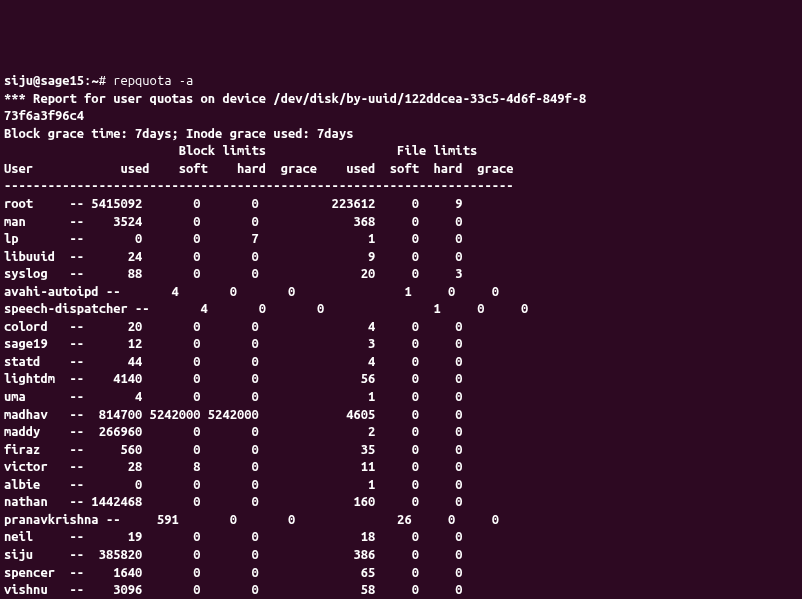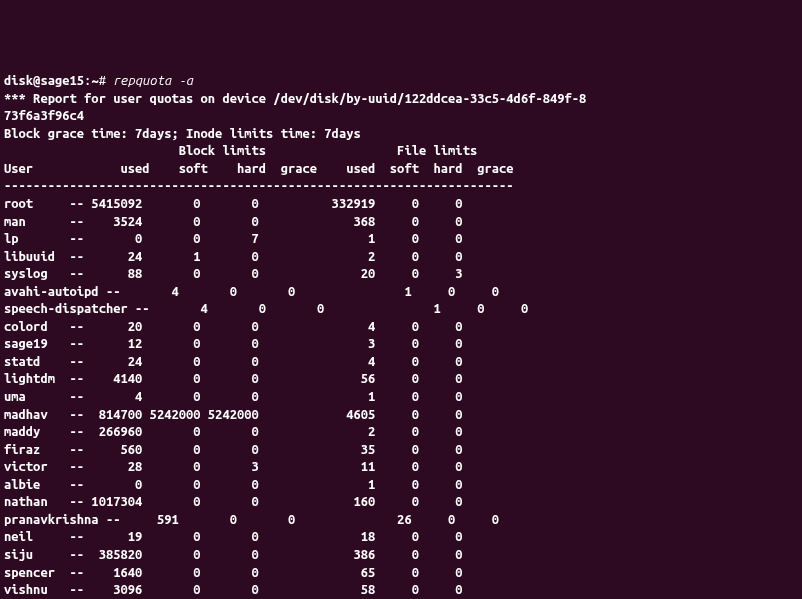--- a/index.html
+++ b/index.html
@@ -15,53 +15,53 @@
       line-height: 1.35;
       padding: 2px 4px;
       width: 802px;
       height: 599px;
       overflow: hidden;
       white-space: pre;
     }
     .prompt-user { color: #ffffff; font-weight: bold; }
     .prompt-path { color: #ffffff; font-weight: bold; }
     .prompt-symbol { color: #ffffff; }
-    .command { color: #ffffff; font-style: italic; }
+    .command { color: #ffffff; }
     .output { color: #ffffff; font-weight: bold; margin-top: 44px; }
   </style>
 </head>
 <body>
 
 
 
-<div id="terminal"><span class="prompt-user">disk@sage15</span><span class="prompt-symbol">:</span><span class="prompt-path">~</span><span class="prompt-symbol"># </span><span class="command">repquota -a</span>
+<div id="terminal"><span class="prompt-user">siju@sage15</span><span class="prompt-symbol">:</span><span class="prompt-path">~</span><span class="prompt-symbol"># </span><span class="command">repquota -a</span>
 <span class="output">*** Report for user quotas on device /dev/disk/by-uuid/122ddcea-33c5-4d6f-849f-8</span>
 <span class="output">73f6a3f96c4</span>
-<span class="output">Block grace time: 7days; Inode limits time: 7days</span>
+<span class="output">Block grace time: 7days; Inode grace used: 7days</span>
 <span class="output">                        Block limits                  File limits</span>
 <span class="output">User            used    soft    hard  grace    used  soft  hard  grace</span>
 <span class="output">----------------------------------------------------------------------</span>
-<span class="output">root     -- 5415092       0       0          332919     0     0</span>
+<span class="output">root     -- 5415092       0       0          223612     0     9</span>
 <span class="output">man      --    3524       0       0             368     0     0</span>
 <span class="output">lp       --       0       0       7               1     0     0</span>
-<span class="output">libuuid  --      24       1       0               2     0     0</span>
+<span class="output">libuuid  --      24       0       0               9     0     0</span>
 <span class="output">syslog   --      88       0       0              20     0     3</span>
 <span class="output">avahi-autoipd --       4       0       0               1     0     0</span>
 <span class="output">speech-dispatcher --       4       0       0               1     0     0</span>
 <span class="output">colord   --      20       0       0               4     0     0</span>
 <span class="output">sage19   --      12       0       0               3     0     0</span>
-<span class="output">statd    --      24       0       0               4     0     0</span>
+<span class="output">statd    --      44       0       0               4     0     0</span>
 <span class="output">lightdm  --    4140       0       0              56     0     0</span>
 <span class="output">uma      --       4       0       0               1     0     0</span>
 <span class="output">madhav   --  814700 5242000 5242000            4605     0     0</span>
 <span class="output">maddy    --  266960       0       0               2     0     0</span>
 <span class="output">firaz    --     560       0       0              35     0     0</span>
-<span class="output">victor   --      28       0       3              11     0     0</span>
+<span class="output">victor   --      28       8       0              11     0     0</span>
 <span class="output">albie    --       0       0       0               1     0     0</span>
-<span class="output">nathan   -- 1017304       0       0             160     0     0</span>
+<span class="output">nathan   -- 1442468       0       0             160     0     0</span>
 <span class="output">pranavkrishna --     591       0       0              26     0     0</span>
 <span class="output">neil     --      19       0       0              18     0     0</span>
 <span class="output">siju     --  385820       0       0             386     0     0</span>
 <span class="output">spencer  --    1640       0       0              65     0     0</span>
 <span class="output">vishnu   --    3096       0       0              58     0     0</span>
 
 
 
 </div>
 

